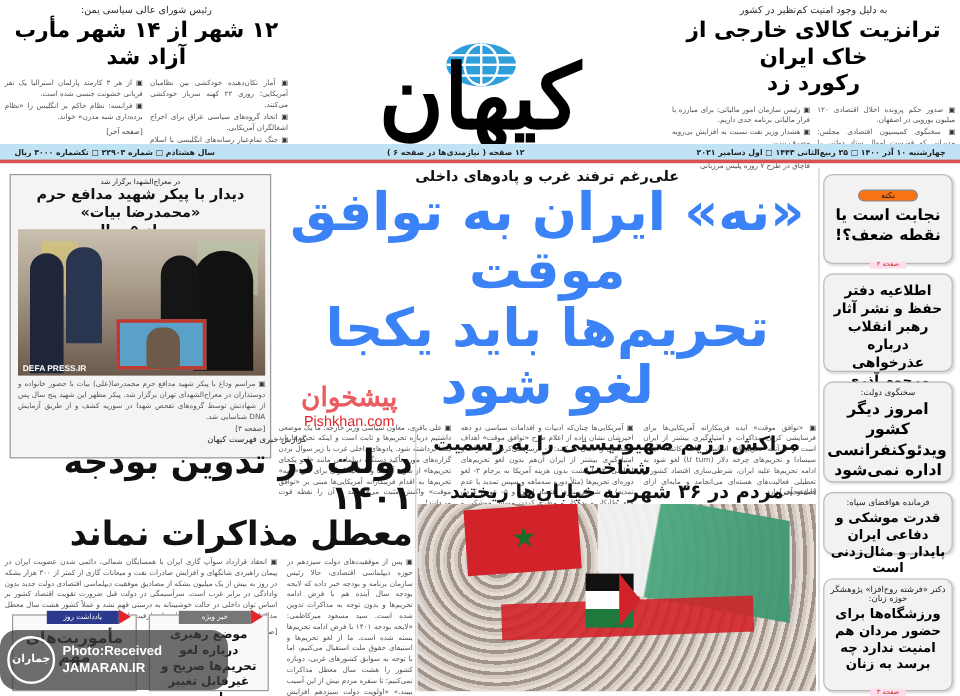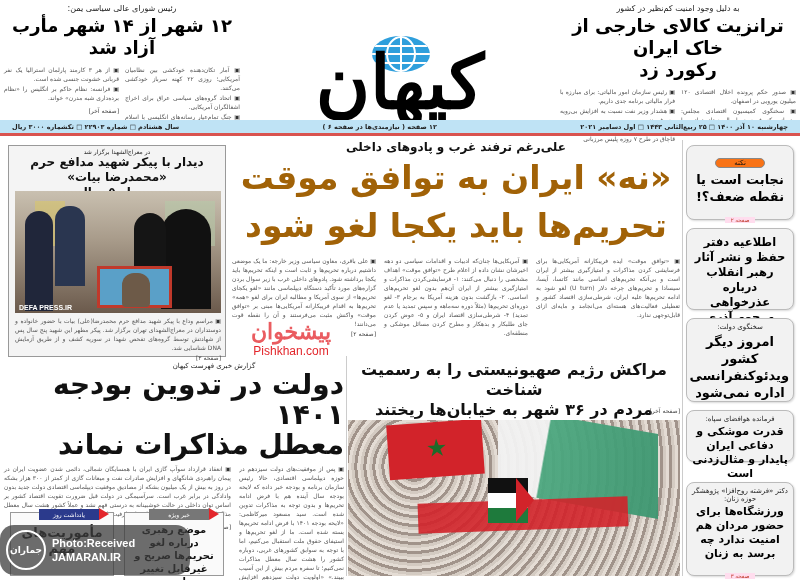--- a/index.html
+++ b/index.html
@@ -21,31 +21,31 @@
   .globe::before { content: ""; position: absolute; left: 50%; top: 0; width: 2px; height: 100%; background: #fff; transform: translateX(-50%); }
   .globe::after { content: ""; position: absolute; top: 50%; left: 0; width: 100%; height: 2px; background: #fff; transform: translateY(-50%); }
   .globe .m1 { position: absolute; left: 14px; top: 0; width: 30px; height: 36px; border: 2px solid #fff; border-radius: 50%; }
   .globe .p1 { position: absolute; left: 0; top: 9px; width: 100%; height: 1.5px; background: #fff; }
   .globe .p2 { position: absolute; left: 0; top: 26px; width: 100%; height: 1.5px; background: #fff; }
 
   
   .datebar { left: 0; top: 120px; width: 800px; height: 16px; background: #bfe3f5; border-bottom: 3px solid #d9534f; display: flex; align-items: center; justify-content: space-between; padding: 0 12px; font-size: 6.5px; font-weight: bold; color: #222; }
 
   
-  .main-hl { font-family: "DejaVu Sans", sans-serif; font-weight: 900; font-size: 33px; line-height: 48px; text-align: center; color: #a16207; letter-spacing: -1px; }
+  .main-hl { font-family: "DejaVu Sans", sans-serif; font-weight: 900; font-size: 44px; line-height: 48px; text-align: center; color: #3b82f6; letter-spacing: -1px; }
 
   
   .side-box { position: absolute; left: 686px; width: 108px; border: 1px solid #bbb; border-radius: 8px; background: #f2f2f2; text-align: center; padding: 4px 4px; box-shadow: 1px 1px 2px rgba(0,0,0,0.15); }
   .side-box .label { font-size: 7px; color: #222; }
   .side-box .label-pill { display: inline-block; border: 1px solid #888; border-radius: 8px; padding: 0 18px; font-size: 7px; background: #f97316; }
   .side-box .hl { font-weight: bold; font-size: 13px; line-height: 17px; color: #000; margin: 2px 0; }
   .side-box .ref { font-size: 5.5px; color: #c0392b; background: #fde; display: inline-block; padding: 0 6px; margin-top: 2px; }
 
   
-  .shrine-box { left: 8px; top: 145px; width: 218px; height: 212px; border: 1px solid #999; background: #f4f4f4; }
+  .shrine-box { left: 8px; top: 145px; width: 218px; height: 237px; border: 1px solid #999; background: #f4f4f4; }
   .photo-shrine { position: absolute; left: 6px; top: 45px; width: 206px; height: 122px; background: linear-gradient(180deg,#c9c0b0 0%,#a89b8a 40%,#6b5a4c 100%); overflow: hidden; }
 
   .photo-rally { left: 348px; top: 420px; width: 332px; height: 156px; background: #bfb8b0; overflow: hidden; }
 
   .tag-ribbon { position: absolute; height: 11px; font-size: 6px; color: #fff; display: flex; align-items: center; justify-content: center; }
 
   .watermark { position: absolute; left: 0; top: 525px; width: 190px; height: 50px; background: rgba(60,60,60,0.75); display: flex; align-items: center; direction: ltr; border-radius: 14px; }
   .wm-logo { width: 40px; height: 40px; border-radius: 50%; border: 2px solid #fff; margin: 0 6px; display: flex; align-items: center; justify-content: center; color: #fff; font-size: 9px; font-weight: bold; }
   .wm-text { color: #fff; font-family: "Liberation Sans", sans-serif; font-size: 11px; line-height: 14px; font-weight: bold; }
 </style>

